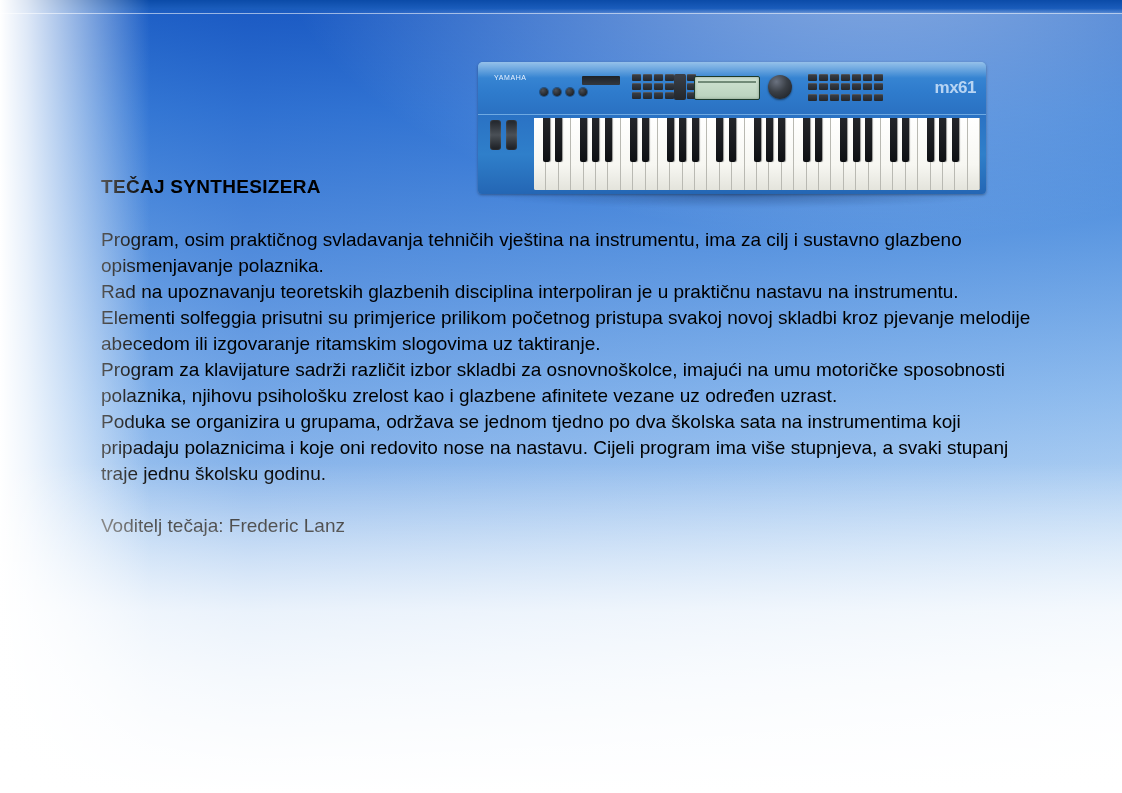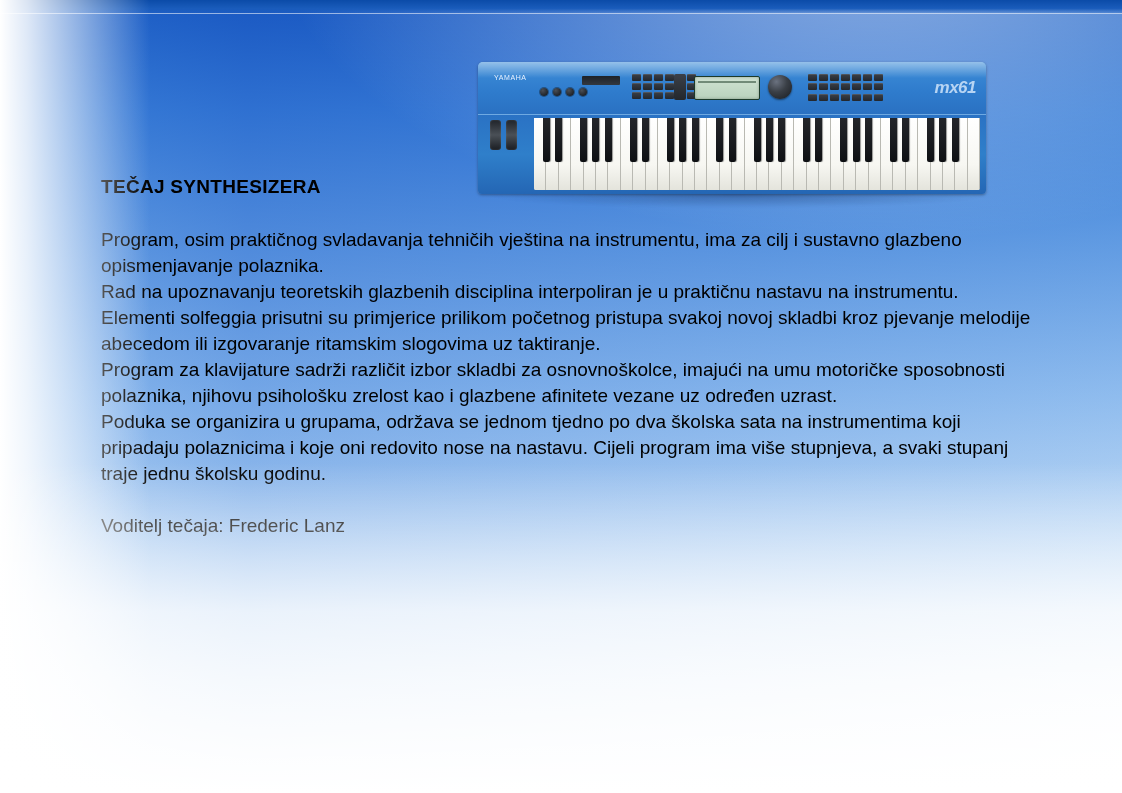--- a/index.html
+++ b/index.html
@@ -99,21 +99,20 @@
     font-size: 7px;
     letter-spacing: 0.6px;
     color: #eaf3ff;
     font-family: "Liberation Sans", sans-serif;
   }
   .model {
     position: absolute;
     right: 10px; top: 16px;
     font-size: 17px;
     font-weight: bold;
-    font-style: italic;
     color: #cfe4fa;
     letter-spacing: -0.5px;
     opacity: 0.85;
   }
   .knob-row {
     position: absolute;
     left: 62px; top: 26px;
     display: flex;
     gap: 5px;
   }

